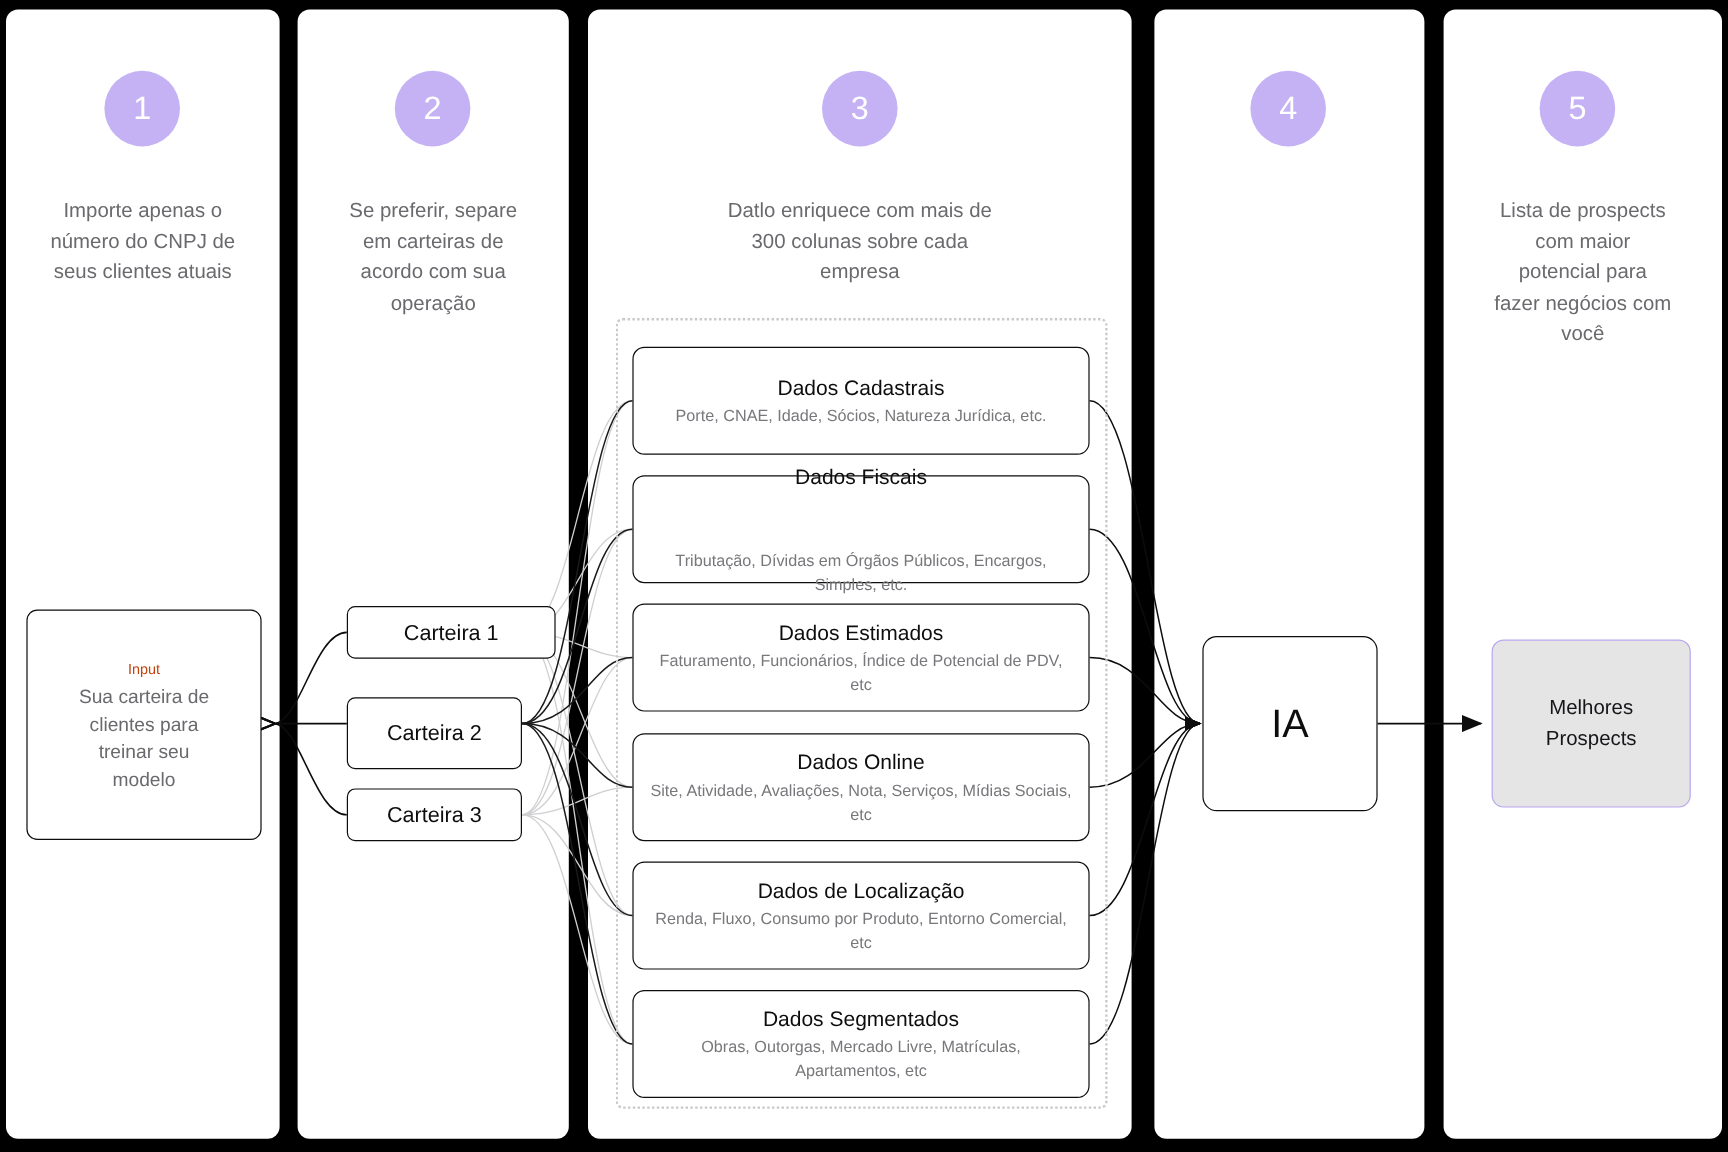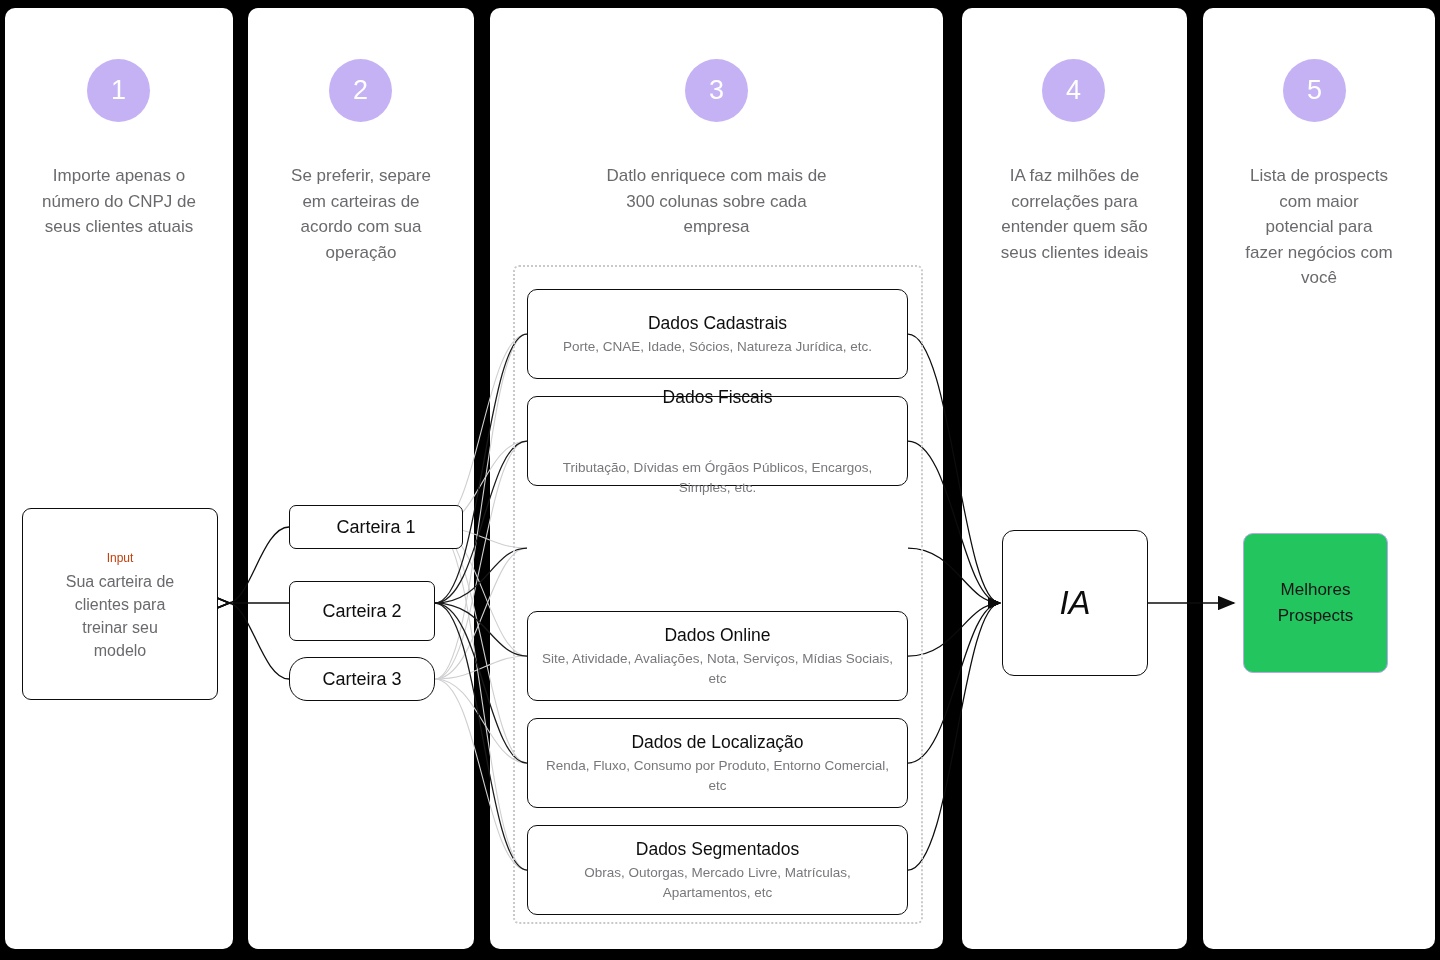--- a/index.html
+++ b/index.html
@@ -91,24 +91,20 @@
   <div class="step-caption" style="left:22px;top:163px;width:194px;">Importe apenas o
 número do CNPJ de
 seus clientes atuais</div>
   <div class="step-caption" style="left:265px;top:163px;width:192px;">Se preferir, separe
 em carteiras de
 acordo com sua
 operação</div>
   <div class="step-caption" style="left:540px;top:163px;width:353px;">Datlo enriquece com mais de
 300 colunas sobre cada
 empresa</div>
-  <div class="step-caption" style="left:979px;top:163px;width:191px;">IA faz milhões de
-correlações para
-entender quem são
-seus clientes ideais</div>
   <div class="step-caption" style="left:1220px;top:163px;width:198px;">Lista de prospects
 com maior
 potencial para
 fazer negócios com
 você</div>
 
   <svg class="edges" viewBox="0 0 1440 960">
     <defs>
       <marker id="arrowL" markerWidth="11" markerHeight="9" refX="1" refY="4.5" orient="auto">
         <path d="M11,0 L0,4.5 L11,9" fill="none" stroke="#0d0d0d" stroke-width="1.3"></path>
@@ -173,54 +169,58 @@
 treinar seu
 modelo</div>
   </div>
 
   <div class="carteira" style="left:289px;top:505px;width:174px;height:44px;">
     <span>Carteira 1</span>
   </div>
   <div class="carteira" style="left:289px;top:581px;width:146px;height:60px;">
     <span>Carteira 2</span>
   </div>
-  <div class="carteira" style="left:289px;top:657px;width:146px;height:44px;border-radius:18px;">
+  <div class="carteira" style="left:289px;top:657px;width:146px;height:44px;">
     <span>Carteira 3</span>
   </div>
 
   <div class="dotted-group" style="left:513px;top:265px;width:410px;height:659px;"></div>
 
   <div class="databox" style="left:527px;top:289px;width:381px;height:90px;">
     <div class="d-title">Dados Cadastrais</div>
     <div class="d-sub">Porte, CNAE, Idade, Sócios, Natureza Jurídica, etc.</div>
   </div>
 
   <div class="databox" style="left:527px;top:396px;width:381px;height:90px;gap:47px;">
     <div class="d-title">Dados Fiscais</div>
     <div class="d-sub">Tributação, Dívidas em Órgãos Públicos, Encargos, Simples, etc.</div>
   </div>
 
+  <div class="databox" style="left:527px;top:503px;width:381px;height:90px;">
+    <div class="d-title">Dados Estimados</div>
+    <div class="d-sub">Faturamento, Funcionários, Índice de Potencial de PDV, etc</div>
+  </div>
 
   <div class="databox" style="left:527px;top:611px;width:381px;height:90px;">
     <div class="d-title">Dados Online</div>
     <div class="d-sub">Site, Atividade, Avaliações, Nota, Serviços, Mídias Sociais, etc</div>
   </div>
 
   <div class="databox" style="left:527px;top:718px;width:381px;height:90px;">
     <div class="d-title">Dados de Localização</div>
     <div class="d-sub">Renda, Fluxo, Consumo por Produto, Entorno Comercial, etc</div>
   </div>
 
   <div class="databox" style="left:527px;top:825px;width:381px;height:90px;">
     <div class="d-title">Dados Segmentados</div>
     <div class="d-sub">Obras, Outorgas, Mercado Livre, Matrículas, Apartamentos, etc</div>
   </div>
 
-  <div class="ia-box" style="left:1002px;top:530px;width:146px;height:146px;font-style:italic;">
+  <div class="ia-box" style="left:1002px;top:530px;width:146px;height:146px;">
     <span>IA</span>
   </div>
 
-  <div class="prospect-box" style="left:1243px;top:533px;width:145px;height:140px;background:#22c55e;">
+  <div class="prospect-box" style="left:1243px;top:533px;width:166px;height:140px;background:#e5e5e5;">
     <span>Melhores</span>
     <span>Prospects</span>
   </div>
 
 </div>
 
 </body></html>

